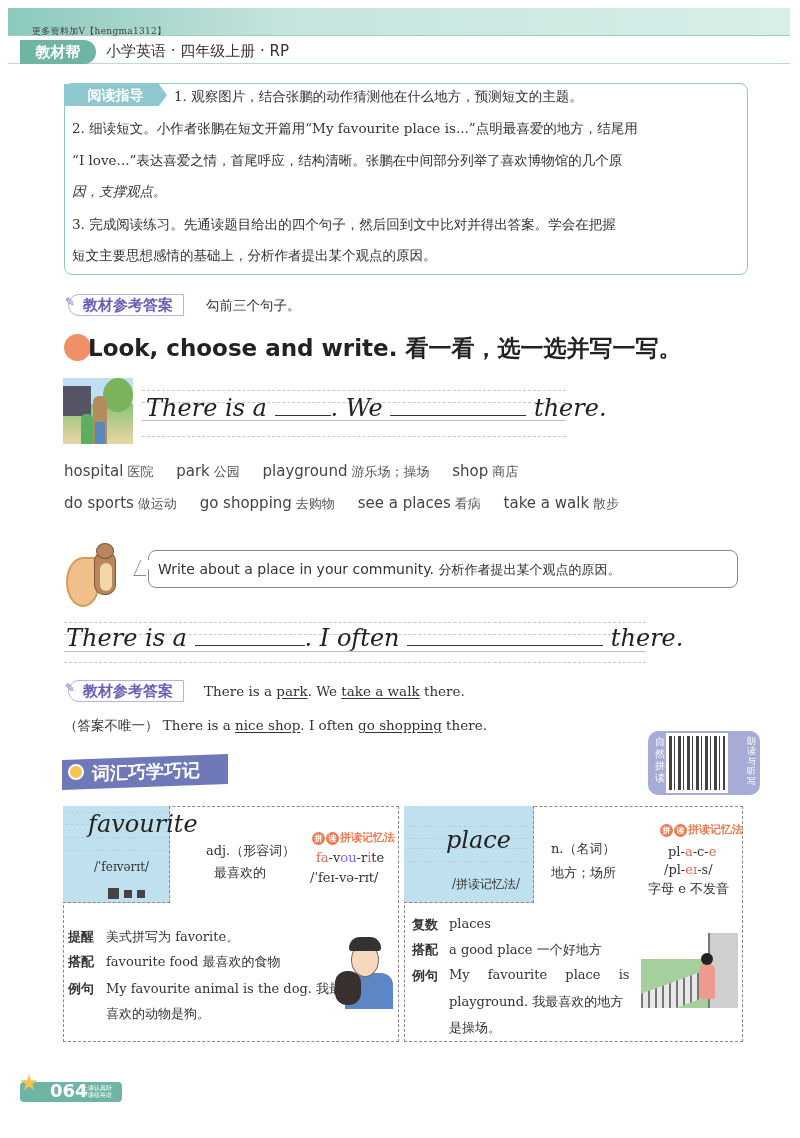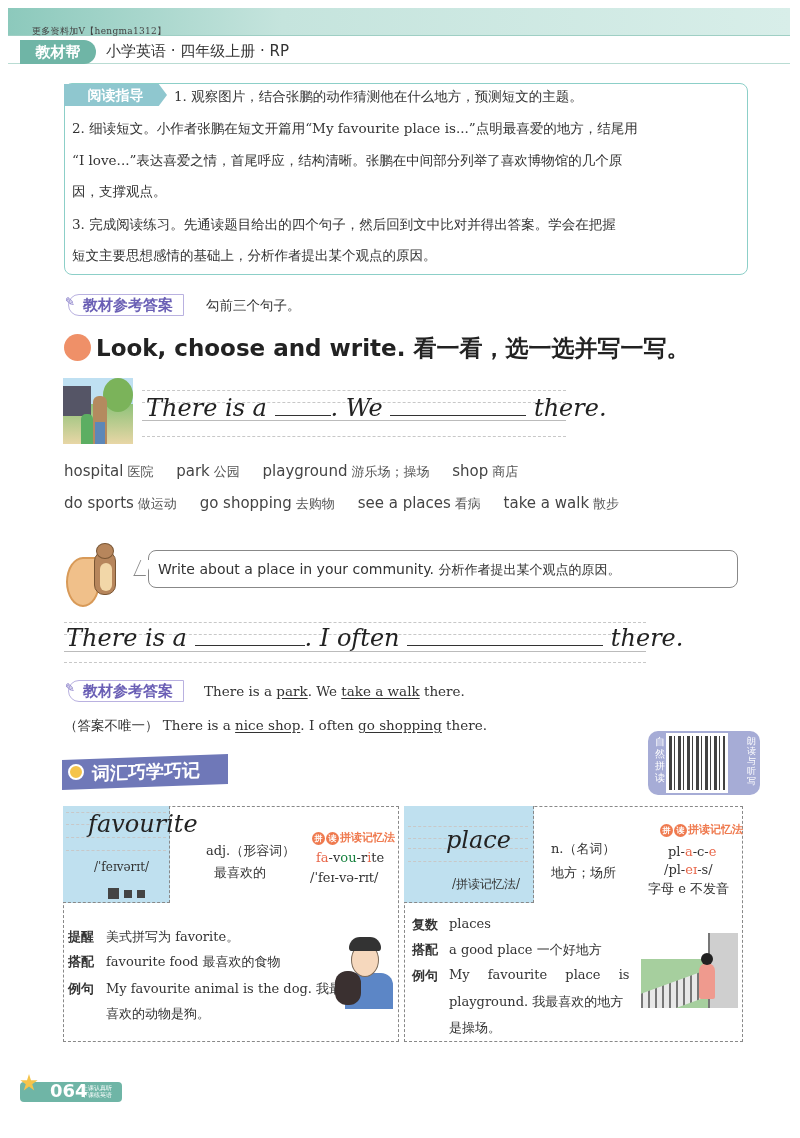--- a/index.html
+++ b/index.html
@@ -157,21 +157,21 @@
   .card-pos { position: absolute; font-size: 13px; color: #333; white-space: nowrap; }
   .pinyin-tag {
     position: absolute; font-size: 11px; color: #ef7a4f; font-family: "DejaVu Sans", sans-serif; font-weight: bold;
   }
   .pinyin-tag .dot {
     display: inline-block; width: 13px; height: 13px; border-radius: 50%; background: #ef7a4f;
     color: #fff; font-size: 8px; text-align: center; line-height: 13px; margin-right: 1px;
   }
   .syll { position: absolute; font-size: 13px; color: #333; white-space: nowrap; }
   .syll .hl { color: #e8674a; }
-  .syll .hlb { color: #15803d; }
+  .syll .hlb { color: #8b5cf6; }
   .level-sq { position: absolute; top: 890px; background: #444; }
 
   .card-lbl { position: absolute; font-size: 13px; font-weight: bold; color: #333; }
   .card-txt { position: absolute; font-size: 13px; color: #333; white-space: nowrap; }
 
   .boy-pic { position: absolute; left: 335px; top: 937px; width: 58px; height: 72px; }
   .boy-pic .shirt { position:absolute; left:10px; top:36px; width:48px; height:36px; background:#5c86c6; border-radius:12px 12px 0 0; }
   .boy-pic .face { position:absolute; left:16px; top:6px; width:28px; height:34px; background:#f6d8bd; border-radius:50%; border:1px solid #7a6a5a; }
   .boy-pic .hair { position:absolute; left:14px; top:0; width:32px; height:14px; background:#333; border-radius:14px 14px 4px 4px; }
   .boy-pic .dog { position:absolute; left:0; top:34px; width:26px; height:34px; background:#3a3030; border-radius:12px; }
@@ -206,32 +206,32 @@
 <div class="header-note">更多资料加V【hengma1312】</div>
 <div class="header-row"></div>
 <div class="brand">教材帮</div>
 <div class="book-title">小学英语 · 四年级上册 · RP</div>
 
 <div class="guide-box"></div>
 <div class="guide-tag">阅读指导</div>
 <div class="guide-line" style="left:174px; top:86px;">1. 观察图片，结合张鹏的动作猜测他在什么地方，预测短文的主题。</div>
 <div class="guide-line" style="left:72px; top:118px;">2. 细读短文。小作者张鹏在短文开篇用“My favourite place is...”点明最喜爱的地方，结尾用</div>
 <div class="guide-line" style="left:72px; top:150px;">“I love...”表达喜爱之情，首尾呼应，结构清晰。张鹏在中间部分列举了喜欢博物馆的几个原</div>
-<div class="guide-line" style="left:72px; top:181px;">因，支撑观点。</div>
+<div class="guide-line" style="left:72px; top:181px;font-style:italic;">因，支撑观点。</div>
 <div class="guide-line" style="left:72px; top:214px;">3. 完成阅读练习。先通读题目给出的四个句子，然后回到文中比对并得出答案。学会在把握</div>
 <div class="guide-line" style="left:72px; top:245px;">短文主要思想感情的基础上，分析作者提出某个观点的原因。</div>
 
 <div class="answer-tag" style="left:68px; top:294px;">
   <span class="pen">✎</span>
   <span>教材参考答案</span>
 </div>
 <div class="answer-text" style="left:206px; top:297px;">勾前三个句子。</div>
 
 <div class="section-dot"></div>
-<div class="section-title" style="left:96px;">Look, choose and write. 看一看，选一选并写一写。</div>
+<div class="section-title" style="left:88px;">Look, choose and write. 看一看，选一选并写一写。</div>
 
 <div class="pic-park">
   <div class="building"></div>
     <div class="tree"></div>
     <div class="adult"></div>
     <div class="adult-legs"></div>
     <div class="child"></div>
 </div>
 <div class="write-lines" style="left:142px; top:390px; width:424px; height:48px;">
   <div class="ln" style="top:0;"></div>

